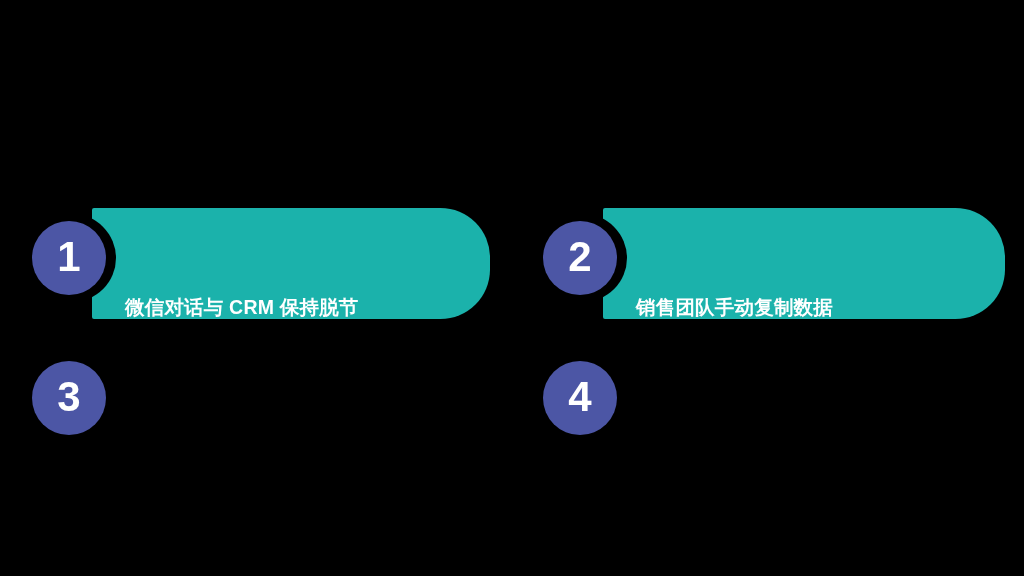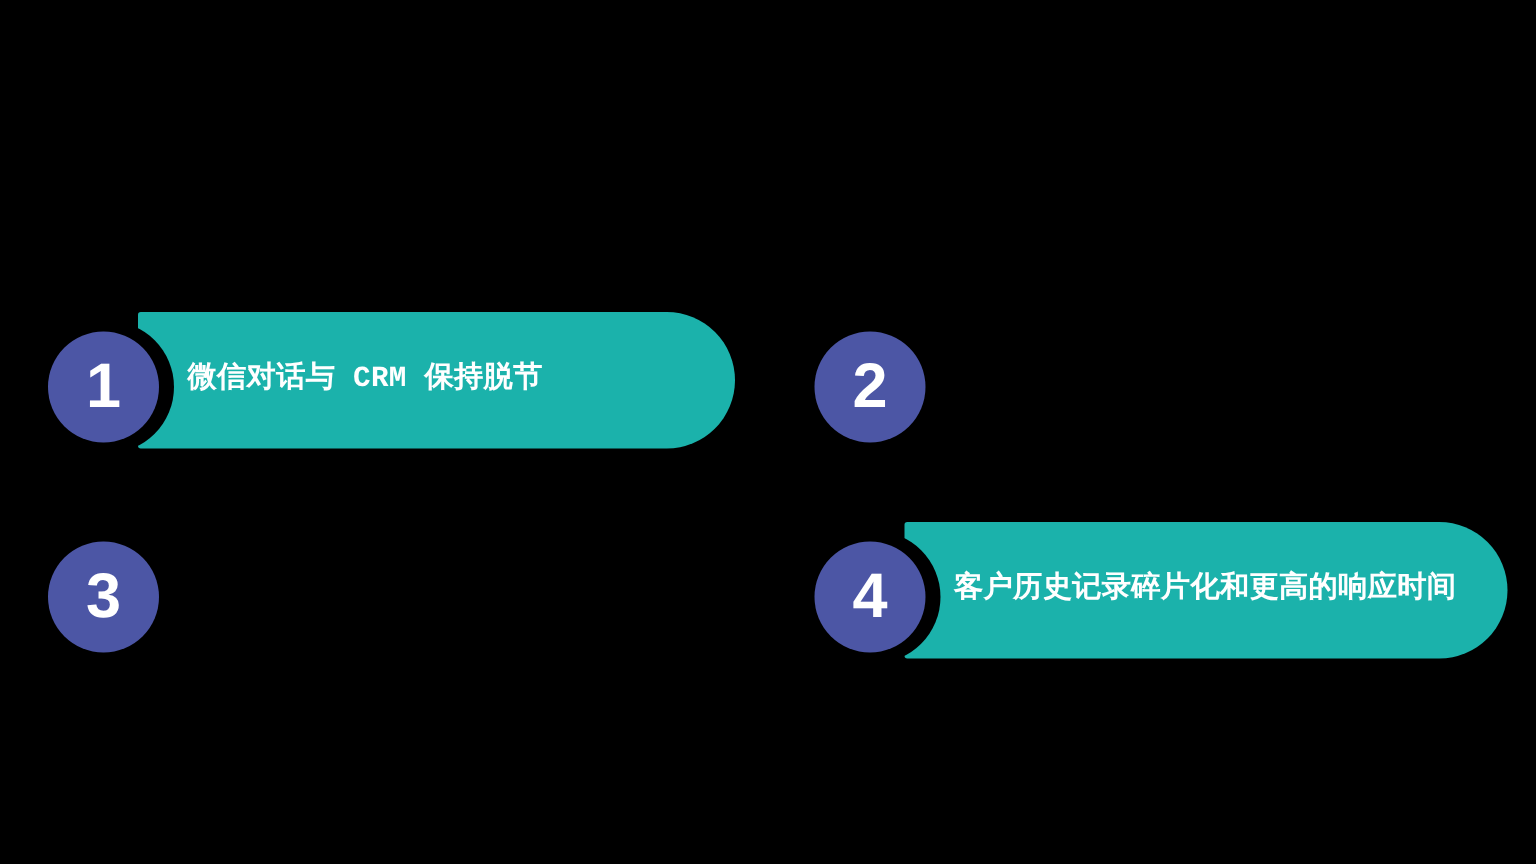--- a/index.html
+++ b/index.html
@@ -22,29 +22,28 @@
   .pos-1 { left: 28px;  top: 208px; width: 462px; }
   .pos-2 { left: 539px; top: 208px; width: 466px; }
   .pos-3 { left: 28px;  top: 348px; width: 462px; }
   .pos-4 { left: 539px; top: 348px; width: 466px; }
 
   .step-bar {
     position: absolute;
     left: 64px;
     right: 0;
     top: 0;
-    height: 91px;
+    height: 111px;
     background: var(--bar_teal, #1BB2AB);
     border-radius: 2px 49.5px 49.5px 2px;
     display: flex;
-    align-items: center;
+    align-items: flex-end;
     box-sizing: border-box;
     padding-left: 33px;
     padding-right: 38px;
-    font-family: Liberation Mono, monospace;
   }
   .step-label {
     color: var(--text_white, #FFFFFF);
     font-size: 19.5px;
     font-weight: 700;
     letter-spacing: 0.2px;
     white-space: nowrap;
     line-height: 1;
     padding-bottom: 2px;
   }
@@ -87,36 +86,36 @@
     <div class="step-bar">
       <span class="step-label">微信对话与 CRM 保持脱节</span>
     </div>
     <div class="step-notch"></div>
     <div class="step-badge">
       <span class="step-number">1</span>
     </div>
   </div>
 
   <div class="step-item pos-2">
+    <div class="step-bar">
+      <span class="step-label">销售团队手动复制数据</span>
+    </div>
     <div class="step-notch"></div>
     <div class="step-badge">
       <span class="step-number">2</span>
     </div>
   </div>
 
   <div class="step-item pos-3">
     <div class="step-notch"></div>
     <div class="step-badge">
       <span class="step-number">3</span>
     </div>
   </div>
 
   <div class="step-item pos-4">
-    <div class="step-bar">
-      <span class="step-label">客户历史记录碎片化和更高的响应时间</span>
-    </div>
     <div class="step-notch"></div>
     <div class="step-badge">
       <span class="step-number">4</span>
     </div>
   </div>
 
 </div>
 
 </body></html>

